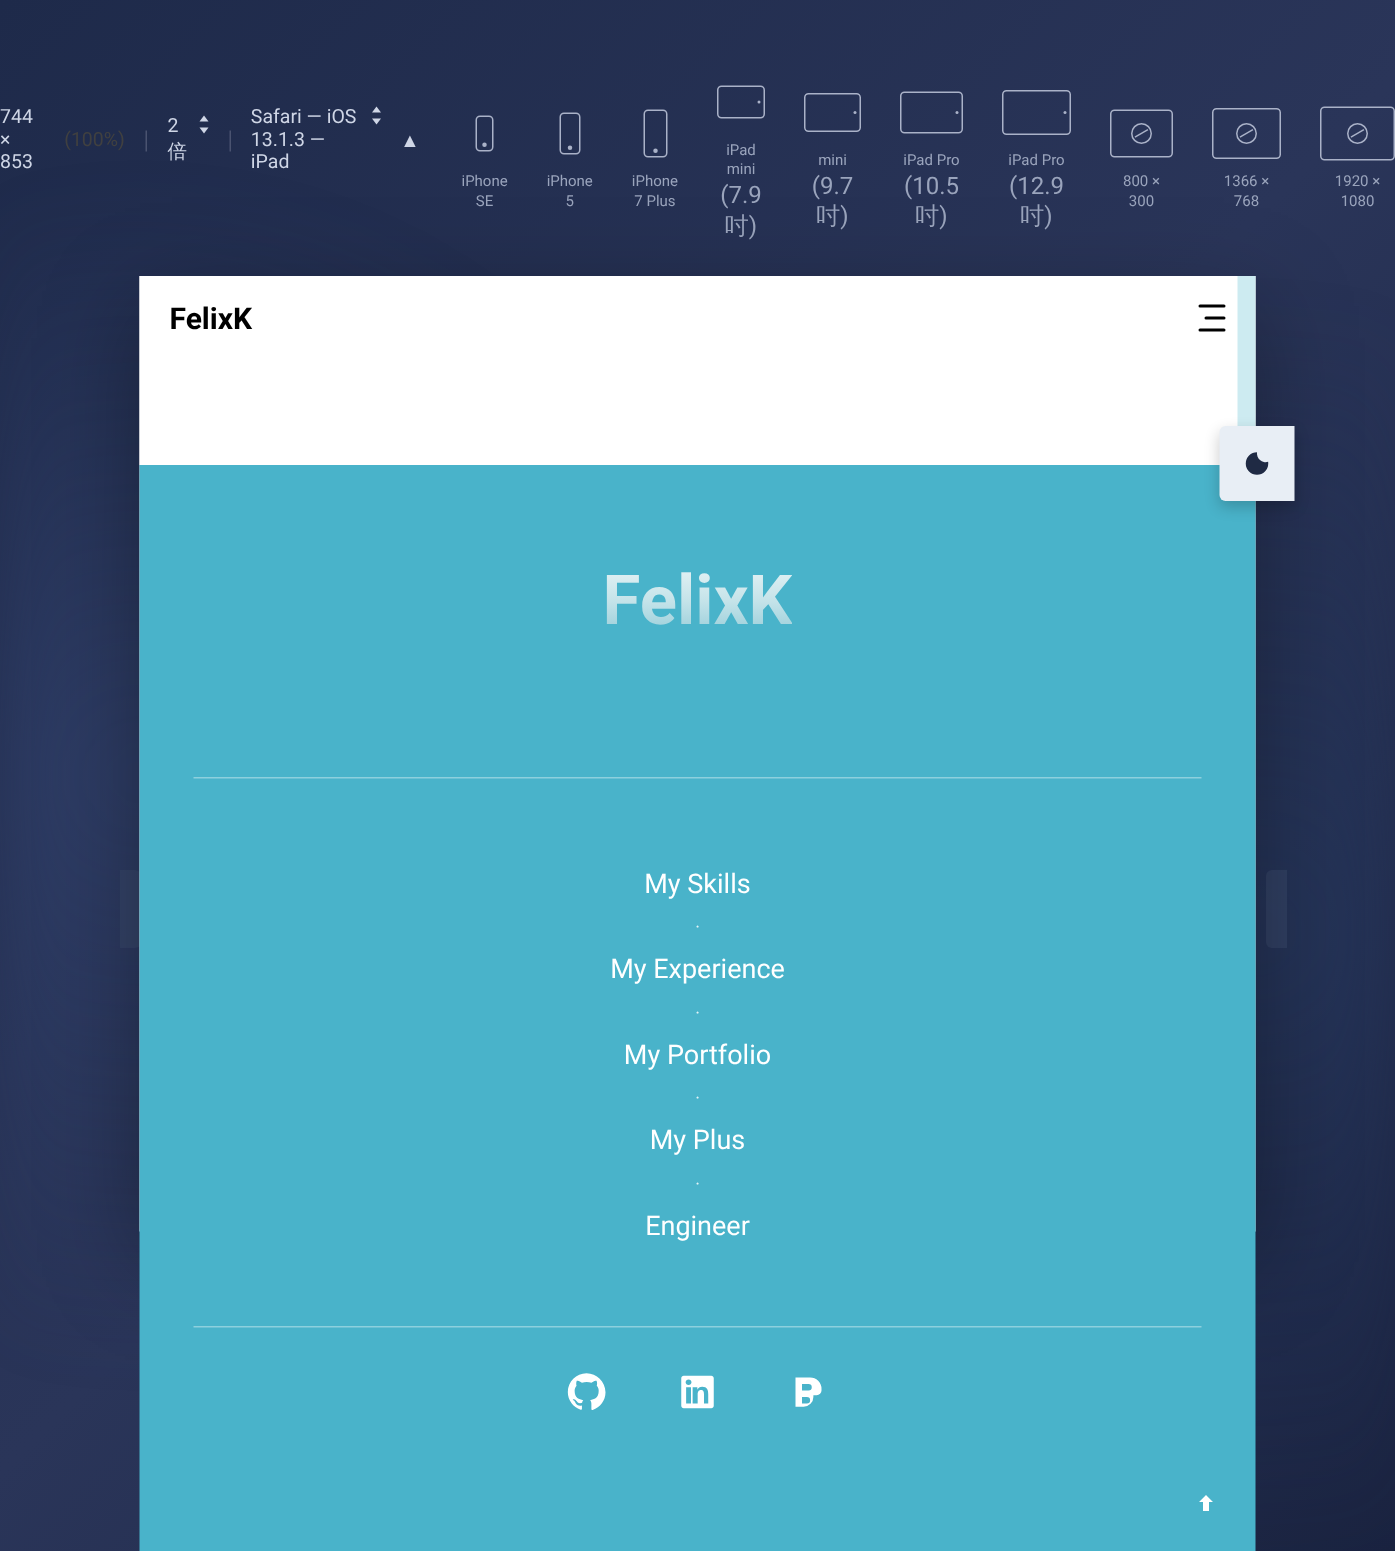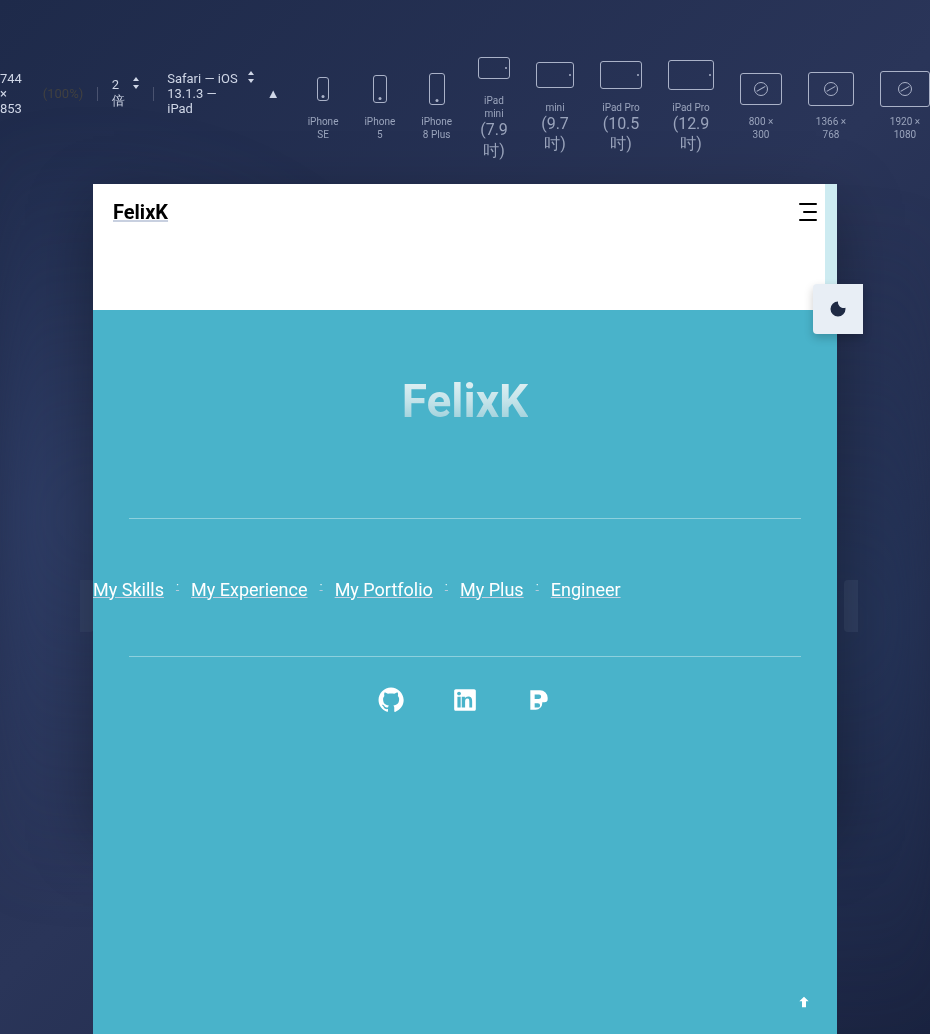--- a/index.html
+++ b/index.html
@@ -81,21 +81,20 @@
 
   
   .pageframe {
     position: relative;
     margin: 22px auto 0;
     width: 744px;
     height: 637px;
     background: #fff;
     z-index: 3;
     box-shadow: 0 20px 60px rgba(0,0,0,0.35);
-    text-decoration: underline;
   }
   .pageframe .scrolltrack {
     position:absolute; right:0; top:0; bottom:0; width:12px; background:rgba(90,190,210,0.3);
   }
   .pageheader {
     height: 56px; width: 100%; display:flex; align-items:center; justify-content:space-between;
     padding: 0 20px; background:#fff; color:#111;
   }
   .brand { font-weight:700; font-size:20px; color:#000;}
   .menu-btn { width:26px; height:22px; position:relative; cursor:pointer;}
@@ -113,21 +112,21 @@
   .hero { padding-top:64px;}
   .hero-title {
     font-size:46px; font-weight:700;
     background: linear-gradient(180deg, #e8f4f6 0%, #c4e3e9 50%, #8fc9d6 100%);
     -webkit-background-clip: text; background-clip:text; color:transparent;
     display:inline-block;
   }
   .hero-sub { margin-top:8px; font-size:17px; color:#eaf7fa; font-weight:400;}
   .divider { height:1px; background:#8dd0dd; margin:90px 36px 60px;}
   .divider.bottom { margin:56px 36px 30px;}
-  .navlist { display:flex; flex-direction:row; gap:12px; font-size:18px;}
+  .navlist { display:flex; flex-direction:column; gap:12px; font-size:18px;}
   .navlist a { color:#fff; text-decoration:none;}
   .navlist .dot { font-size:12px; opacity:.85; line-height:1;}
   .socialrow { display:flex; justify-content:center; gap:48px; margin-top:24px; padding-bottom:20px;}
   .socialrow .ic { width:26px; height:26px; fill:#fff; cursor:pointer;}
 
   
   .theme-badge {
     position:absolute; right:-26px; top:100px; width:50px; height:50px;
     background:#e8eef5; border-radius:4px 0 0 4px;
     display:flex; align-items:center; justify-content:center;
@@ -182,21 +181,21 @@
     <div class="device">
       <div class="dev-icon">
           <div class="dev-phone small"></div>
         </div>
       <div class="label">iPhone 5</div>
     </div>
     <div class="device">
       <div class="dev-icon">
           <div class="dev-phone med"></div>
         </div>
-      <div class="label">iPhone 8 Plus</div>
+      <div class="label">iPhone 7 Plus</div>
     </div>
     <div class="device">
       <div class="dev-icon">
           <div class="dev-tablet s"></div>
         </div>
       <div class="label"><span>iPad mini</span><br><span class="sub">(7.9吋)</span></div>
     </div>
     <div class="device">
       <div class="dev-icon">
           <div class="dev-tablet m"></div>

